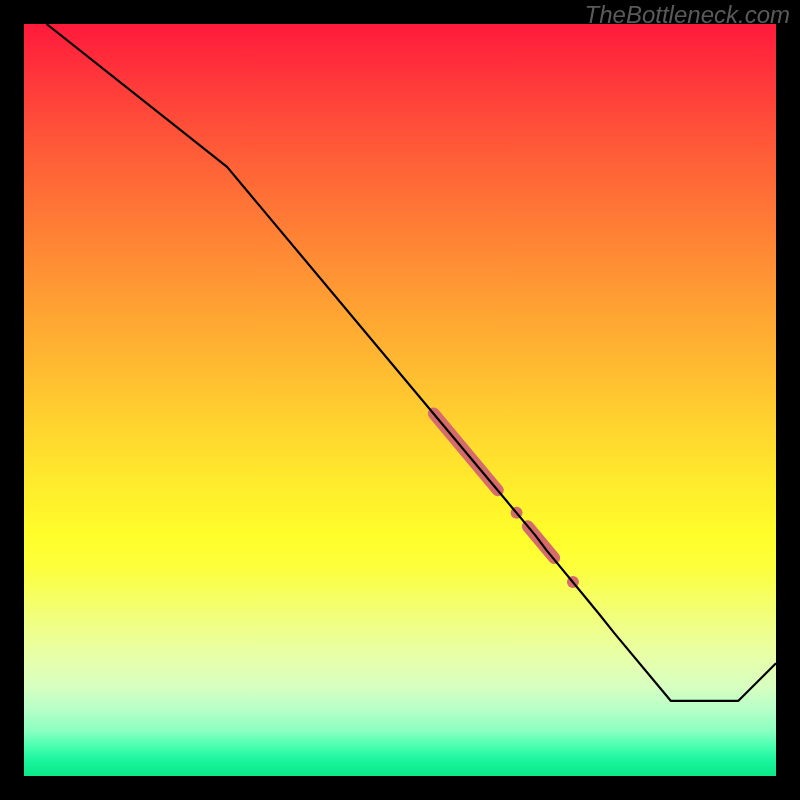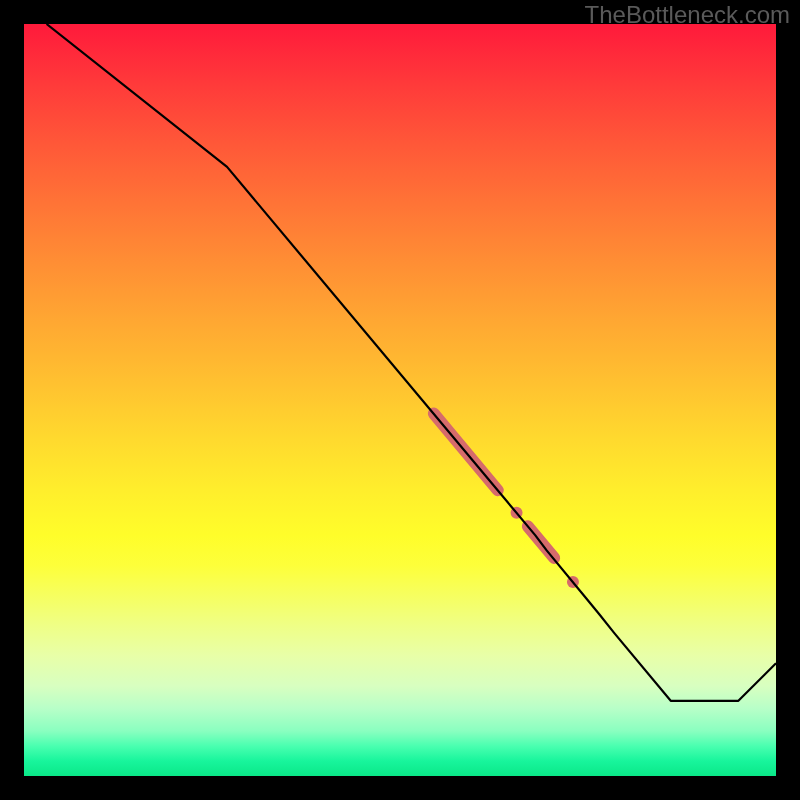--- a/index.html
+++ b/index.html
@@ -12,20 +12,21 @@
     font-family: Arial, sans-serif;
   }
   .watermark {
     position: absolute;
     top: 1px;
     right: 10px;
     color: #5a5a5a;
     font-size: 24px;
     font-weight: normal;
     z-index: 10;
+    font-style: italic;
   }
   .plot-area {
     position: absolute;
     left: 24px;
     top: 24px;
     width: 752px;
     height: 752px;
     overflow: hidden;
   }
   .gradient-bg {

